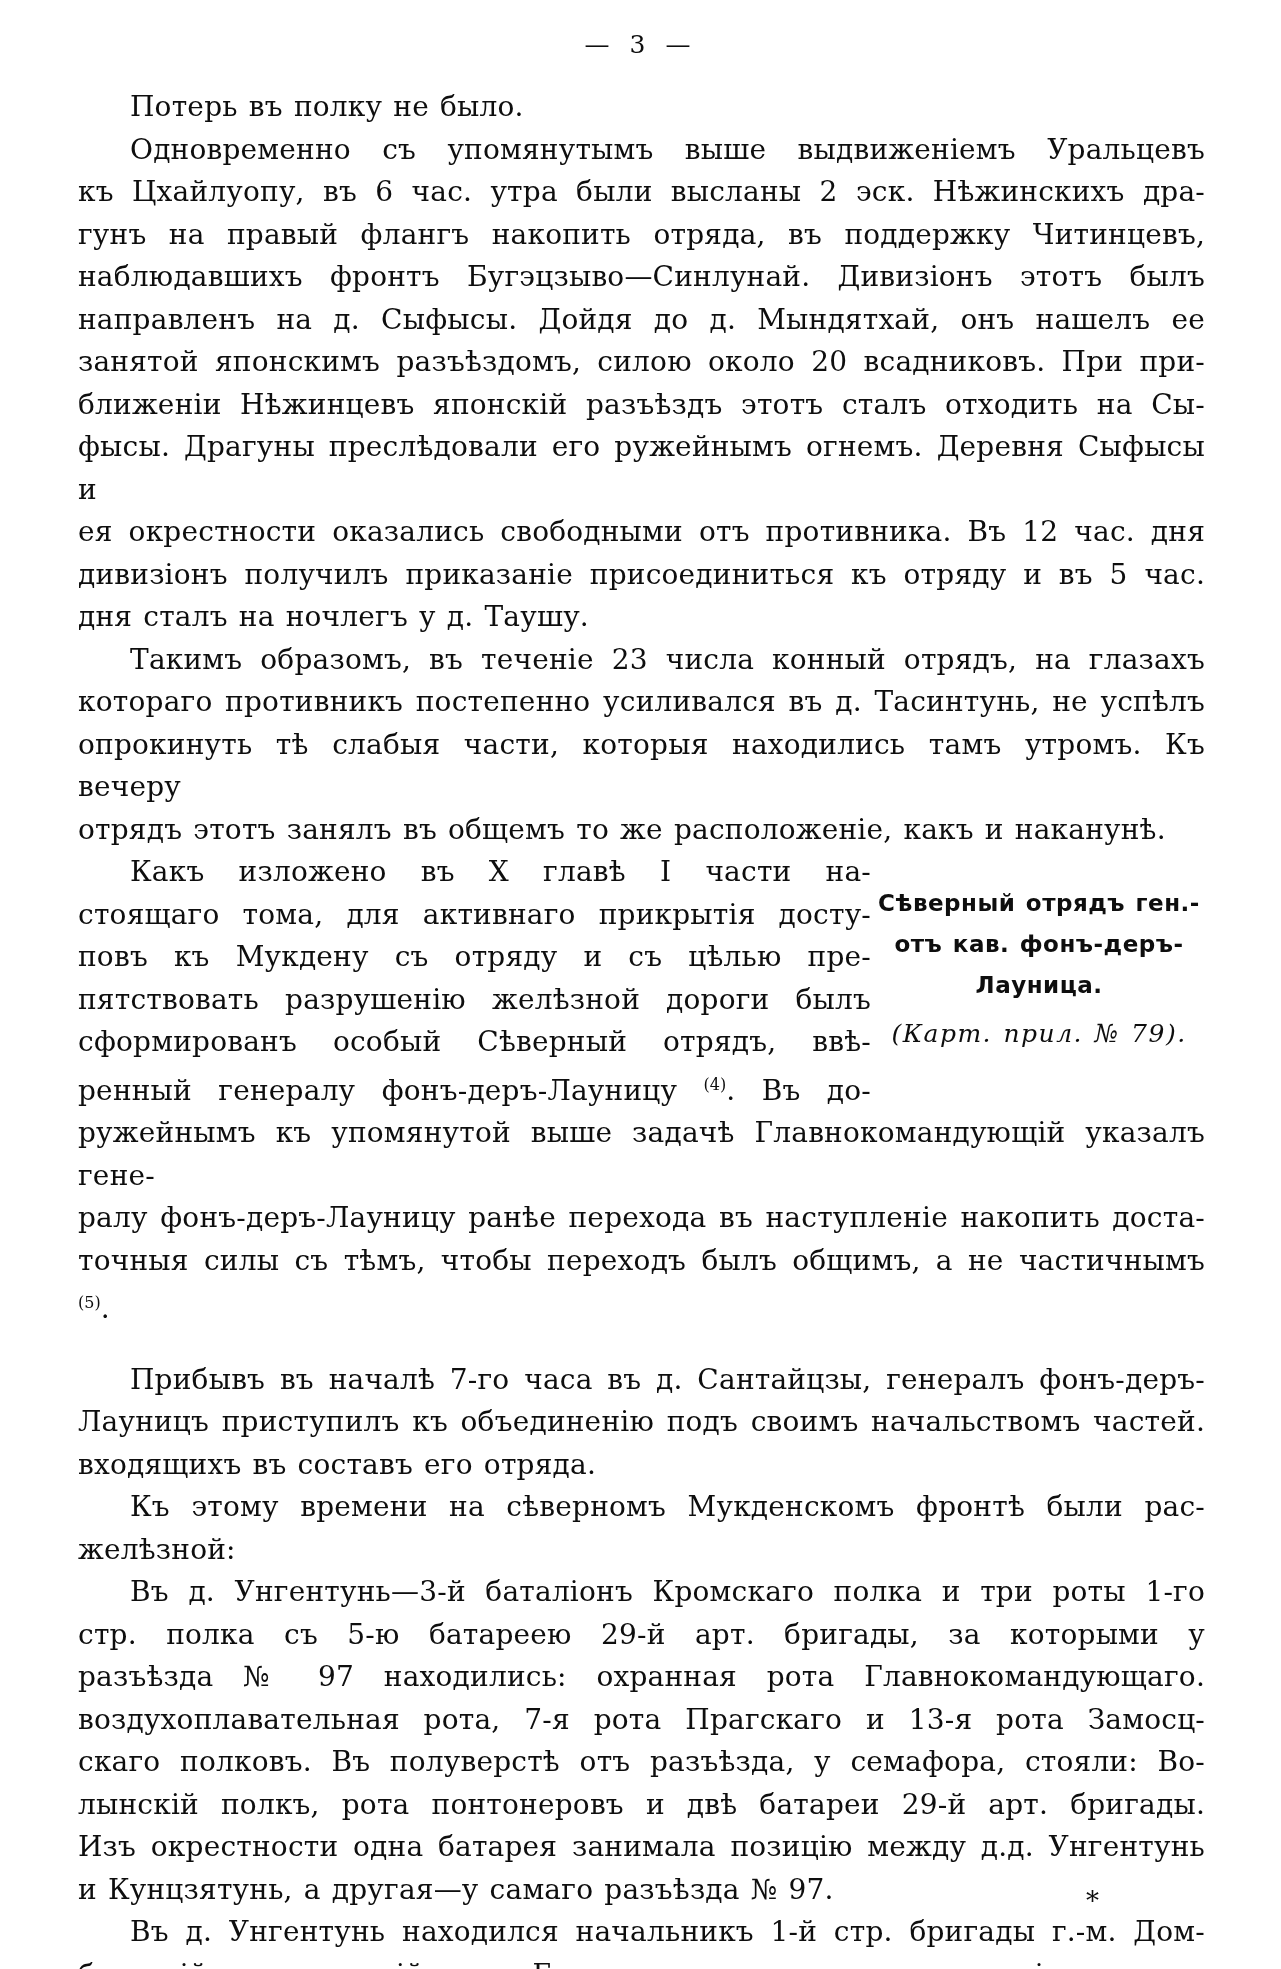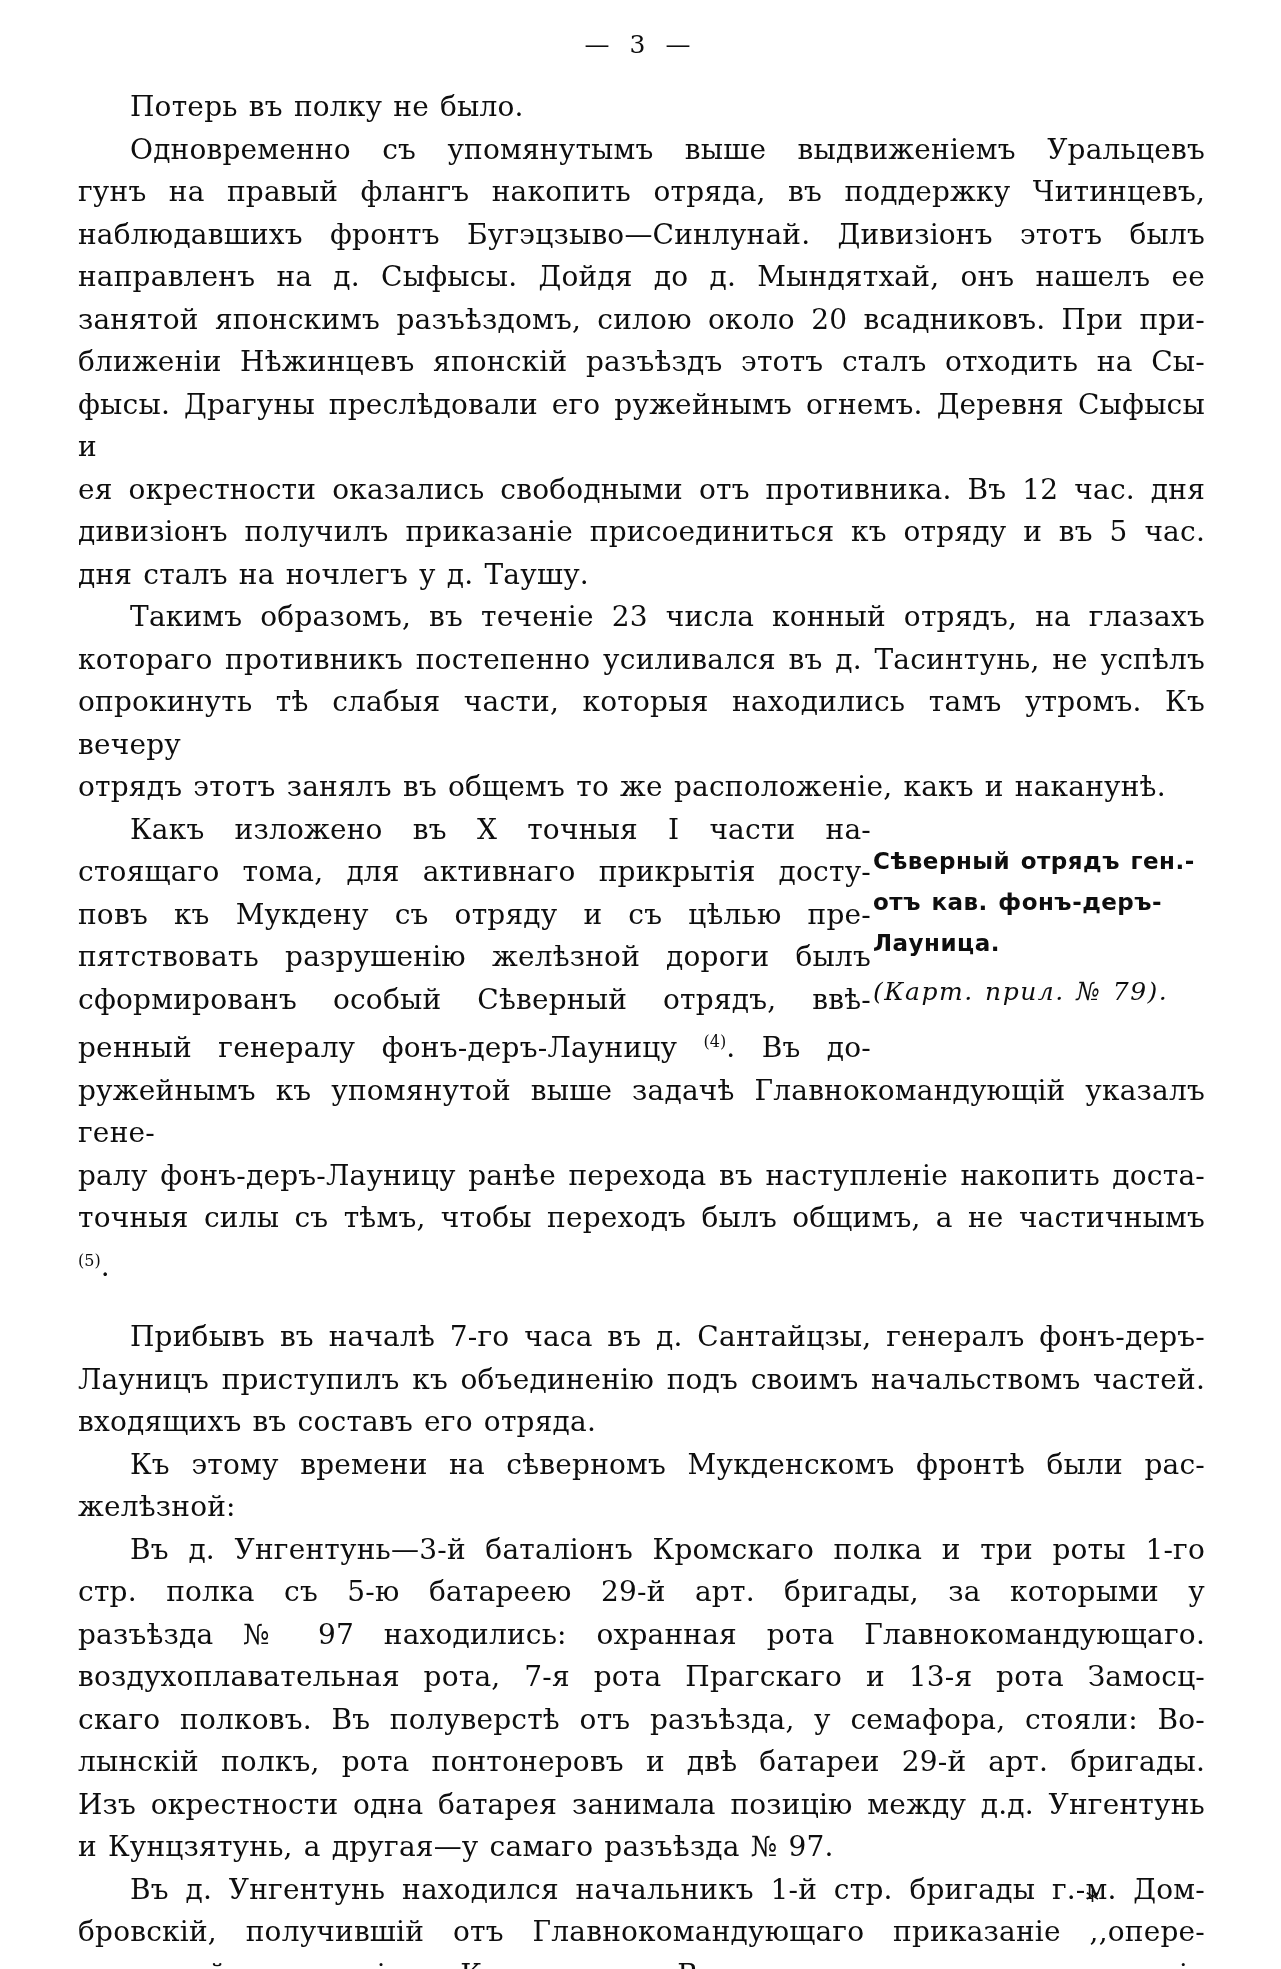--- a/index.html
+++ b/index.html
@@ -42,21 +42,21 @@
     vertical-align: 10px;
     letter-spacing: 0;
   }
   .sidenote {
     float: right;
     width: 332px;
     height: 255px;
     margin-left: 2px;
     box-sizing: border-box;
     padding-top: 32px;
-    text-align: left;
+    text-align: center;
   }
   .sidenote-line {
     display: block;
     font-family: "DejaVu Sans", sans-serif;
     font-weight: 700;
     font-size: 23px;
     line-height: 41px;
     letter-spacing: 0.5px;
   }
   .sidenote-caption {
@@ -80,20 +80,21 @@
   <div class="folio">— 3 —</div>
 
   <div class="textblock">
 
     <p class="para">
       <span class="line indent last">Потерь въ полку не было.</span>
     </p>
 
     <p class="para">
       <span class="line indent">Одновременно съ упомянутымъ выше выдвиженіемъ Уральцевъ</span>
+      <span class="line">къ Цхайлуопу, въ 6 час. утра были высланы 2 эск. Нѣжинскихъ дра-</span>
       <span class="line">гунъ на правый флангъ накопить отряда, въ поддержку Читинцевъ,</span>
       <span class="line">наблюдавшихъ фронтъ Бугэцзыво—Синлунай. Дивизіонъ этотъ былъ</span>
       <span class="line">направленъ на д. Сыфысы. Дойдя до д. Мындятхай, онъ нашелъ ее</span>
       <span class="line">занятой японскимъ разъѣздомъ, силою около 20 всадниковъ. При при-</span>
       <span class="line">ближеніи Нѣжинцевъ японскій разъѣздъ этотъ сталъ отходить на Сы-</span>
       <span class="line">фысы. Драгуны преслѣдовали его ружейнымъ огнемъ. Деревня Сыфысы и</span>
       <span class="line">ея окрестности оказались свободными отъ противника. Въ 12 час. дня</span>
       <span class="line">дивизіонъ получилъ приказаніе присоединиться къ отряду и въ 5 час.</span>
       <span class="line last">дня сталъ на ночлегъ у д. Таушу.</span>
     </p>
@@ -106,21 +107,21 @@
     </p>
 
     <p class="para">
       </p>
       <aside class="sidenote">
         <span class="sidenote-line">Сѣверный отрядъ ген.-</span>
         <span class="sidenote-line">отъ кав. фонъ-деръ-</span>
         <span class="sidenote-line">Лауница.</span>
         <span class="sidenote-caption">(Карт. прил. № 79).</span>
       </aside>
-      <span class="line indent">Какъ изложено въ X точныя I части на-</span>
+      <span class="line indent">Какъ изложено въ X главѣ I части на-</span>
       <span class="line">стоящаго тома, для активнаго прикрытія досту-</span>
       <span class="line">повъ къ Мукдену съ отряду и съ цѣлью пре-</span>
       <span class="line">пятствовать разрушенію желѣзной дороги былъ</span>
       <span class="line">сформированъ особый Сѣверный отрядъ, ввѣ-</span>
       <span class="line"><span>ренный генералу фонъ-деръ-Лауницу </span><span class="sup">(4)</span><span>. Въ до-</span></span>
       <span class="line">ружейнымъ къ упомянутой выше задачѣ Главнокомандующій указалъ гене-</span>
       <span class="line">ралу фонъ-деръ-Лауницу ранѣе перехода въ наступленіе накопить доста-</span>
       <span class="line last"><span>точныя силы съ тѣмъ, чтобы переходъ былъ общимъ, а не частичнымъ </span><span class="sup">(5)</span><span>.</span></span>
     <p></p>
 

